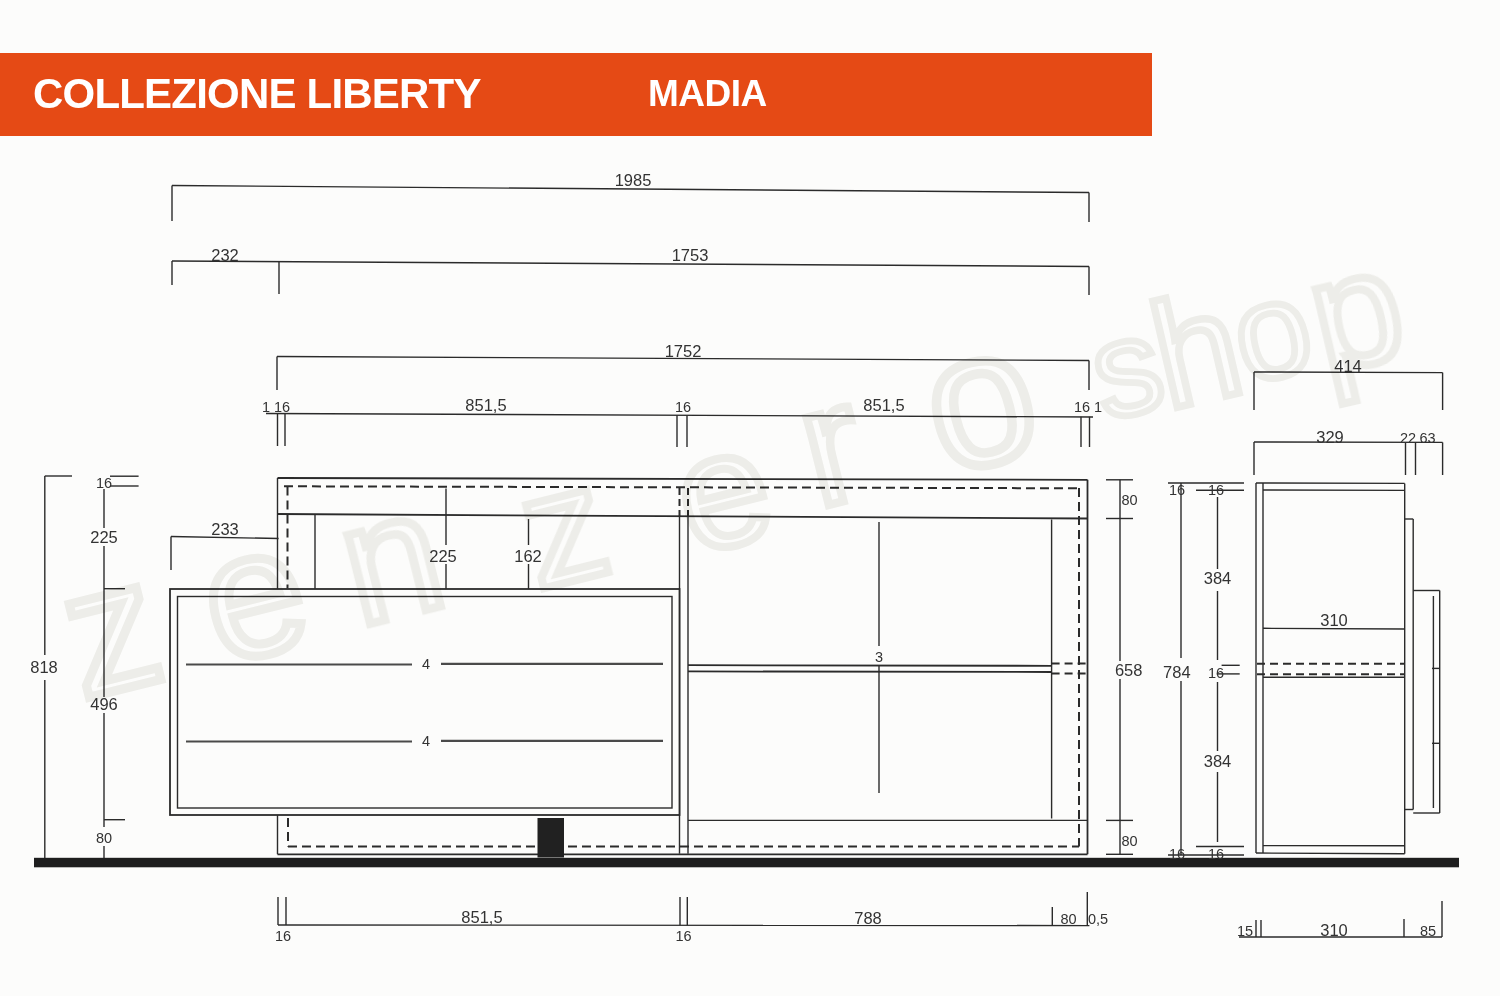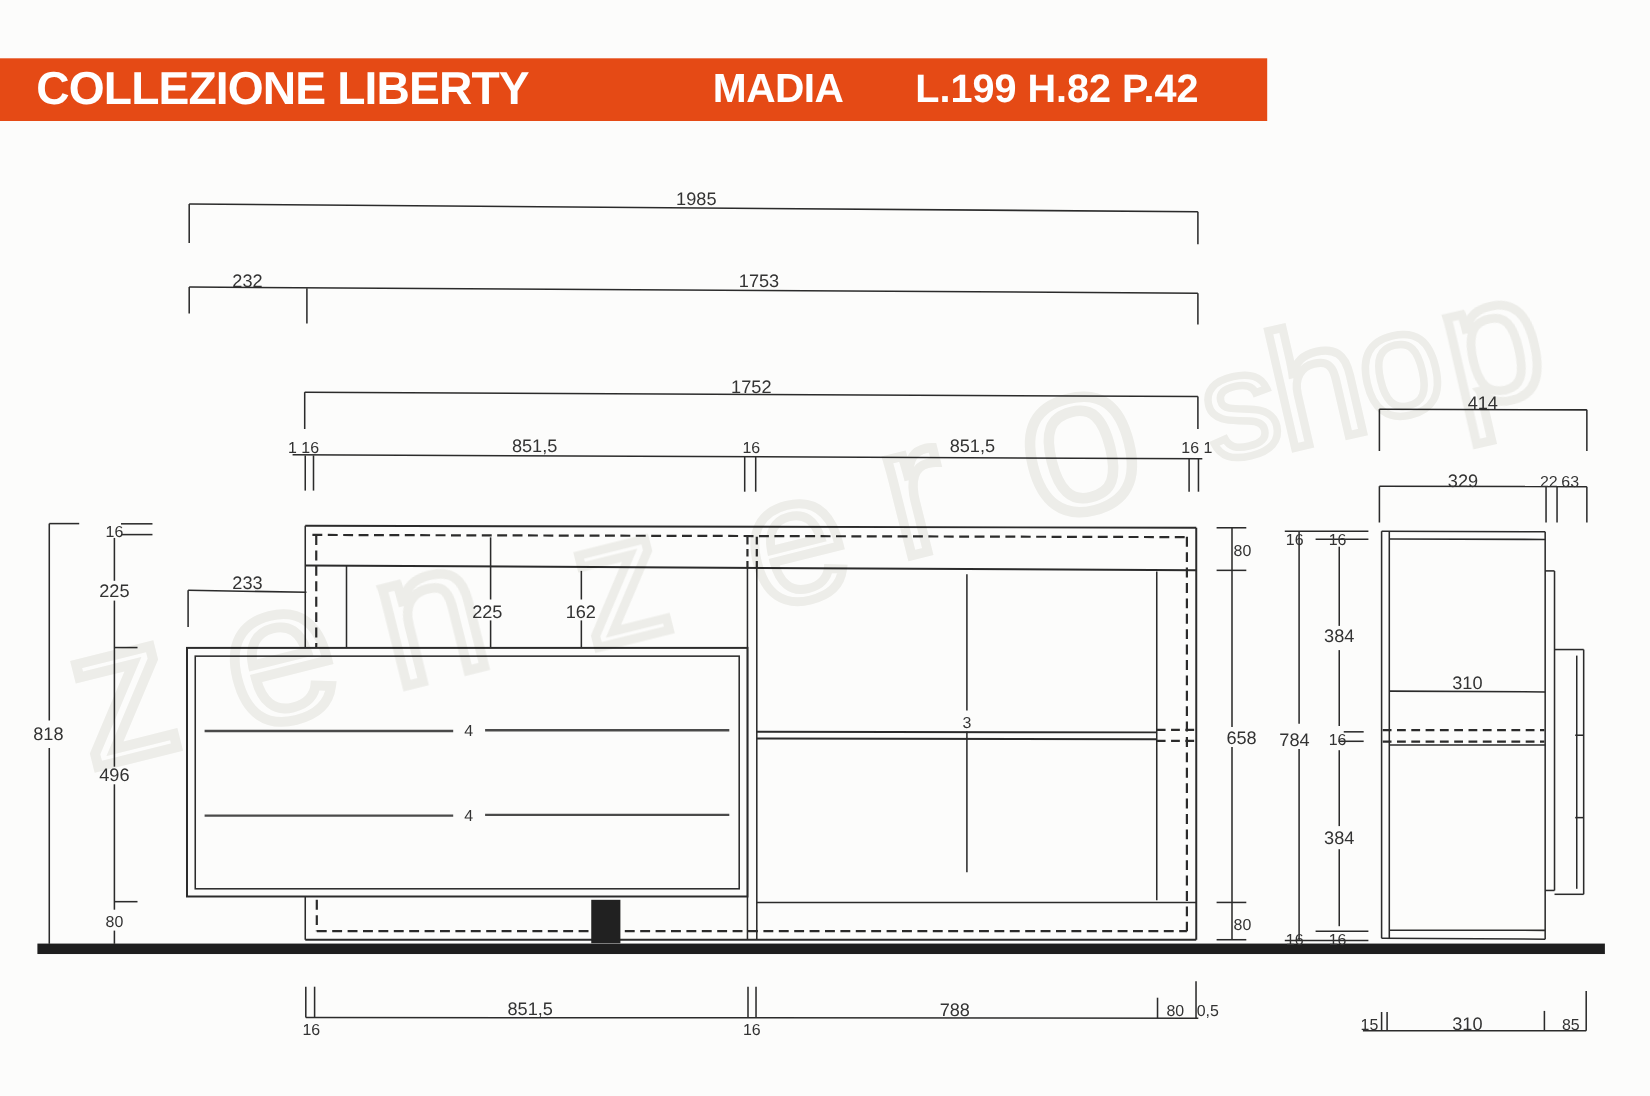--- a/index.html
+++ b/index.html
@@ -1,35 +1,34 @@
 <!DOCTYPE html>
 <html><head>
 <meta charset="utf-8">
 <style>
   html,body{margin:0;padding:0;}
   body{width:1500px;height:996px;background:#fcfcfb;font-family:"Liberation Sans",sans-serif;overflow:hidden;position:relative;}
-  .banner{position:absolute;left:0;top:53px;width:1152px;height:57px;background:#e54a15;}
+  .banner{position:absolute;left:0;top:53px;width:1152px;height:83px;background:#e54a15;}
   .banner .t1{position:absolute;left:33px;top:50%;transform:translateY(-53%);color:#fff;font-weight:bold;font-size:42px;letter-spacing:-0.8px;}
   .banner .t2{position:absolute;left:648px;top:50%;transform:translateY(-53%);color:#fff;font-weight:bold;font-size:37px;letter-spacing:-0.5px;text-align:center;}
   .banner .t3{position:absolute;left:832px;top:50%;transform:translateY(-53%);color:#fff;font-weight:bold;font-size:36px;letter-spacing:0px;}
   svg{position:absolute;left:0;top:0;}
   text{font-family:"Liberation Sans",sans-serif;fill:#333;}
   .lg{font-size:16.5px;}
   .sm{font-size:14.5px;}
 </style>
 </head>
 <body>
 
 <div class="banner">
 
 <span class="t1">COLLEZIONE LIBERTY</span>
 
 <span class="t2">MADIA</span>
 
-<span class="t3">L.199 H.82 P.42</span>
 </div>
 <svg width="1500" height="996" viewBox="0 0 1500 996">
 <g stroke="#2b2b2b" stroke-width="1.4" fill="none">
 
 <g>
 <line x1="172" y1="185.5" x2="1089" y2="192.5"></line>
 <line x1="172" y1="185.5" x2="172" y2="221"></line>
 <line x1="1089" y1="192.5" x2="1089" y2="222"></line>
 </g>
 

